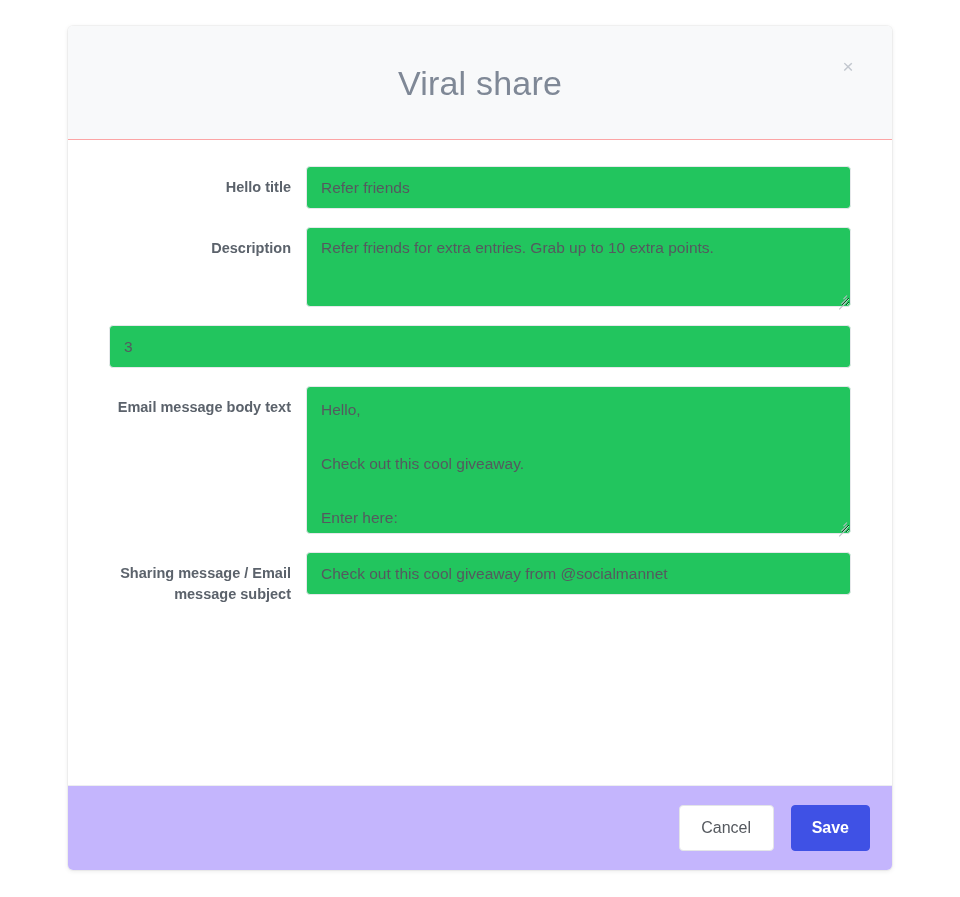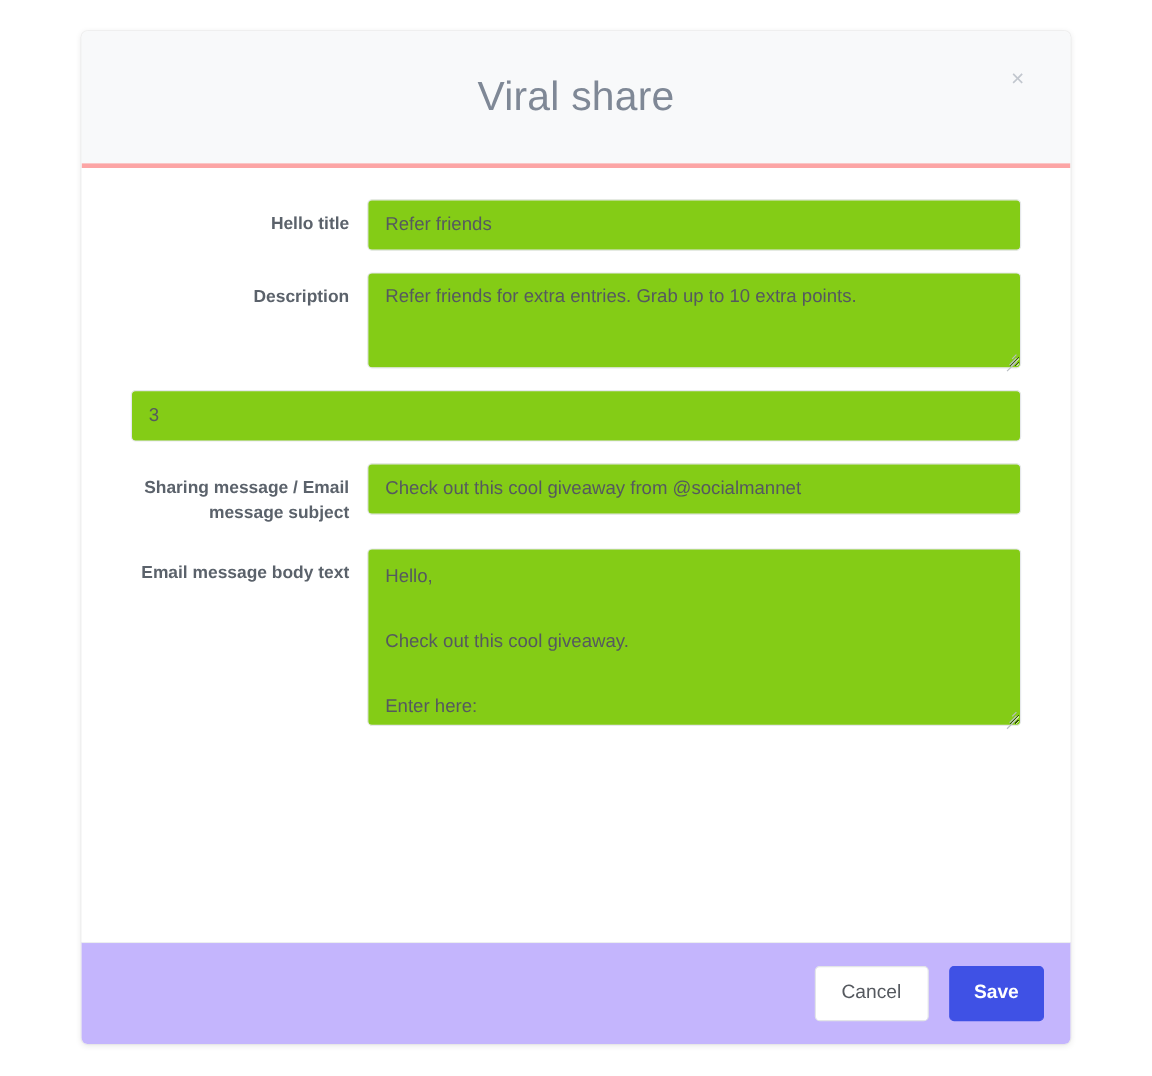--- a/index.html
+++ b/index.html
@@ -35,21 +35,21 @@
     flex-direction: column;
     box-sizing: border-box;
   }
 
   
   .modal-header {
     position: relative;
     height: 114px;
     min-height: 114px;
     background: #f8f9fa;
-    border-bottom: 4px solid #fca5a5;
+    border-bottom: 1px solid #fca5a5;
     border-radius: 5px 5px 0 0;
     display: flex;
     align-items: center;
     justify-content: center;
     box-sizing: border-box;
   }
 
   .modal-title {
     font-size: 34px;
     font-weight: 300;
@@ -109,21 +109,21 @@
   .form-control-wrap {
     flex: 1 1 auto;
     position: relative;
   }
 
   .form-control {
     width: 100%;
     box-sizing: border-box;
     border: 1px solid #e6e8eb;
     border-radius: 4px;
-    background: #84cc16;
+    background: #22c55e;
     color: #55595f;
     font-family: "Liberation Sans", sans-serif;
     font-size: 15.5px;
     line-height: 22px;
     padding: 9px 14px;
     outline: none;
     display: block;
   }
 
   input.form-control {
@@ -269,42 +269,42 @@
         </div>
       </div>
 
       <div class="form-row">
         <div class="form-control-wrap">
           <input class="form-control" type="text" value="3" style="">
         </div>
       </div>
 
       <div class="form-row">
-        <div class="form-label">Sharing message / Email message subject</div>
-        <div class="form-control-wrap">
-          <input class="form-control" type="text" value="Check out this cool giveaway from @socialmannet" style="">
-        </div>
-      </div>
-
-      <div class="form-row">
         <div class="form-label">Email message body text</div>
         <div class="form-control-wrap">
           <textarea class="form-control body-text" style="">Hello,
 
 Check out this cool giveaway.
 
 Enter here:</textarea>
           <span class="resize-grip">
             <i></i>
               <i></i>
               <i></i>
           </span>
         </div>
       </div>
 
+      <div class="form-row">
+        <div class="form-label">Sharing message / Email message subject</div>
+        <div class="form-control-wrap">
+          <input class="form-control" type="text" value="Check out this cool giveaway from @socialmannet" style="">
+        </div>
+      </div>
+
 
     </div>
 
     <div class="modal-footer">
       <button class="btn btn-cancel">Cancel</button>
       <button class="btn btn-save">Save</button>
     </div>
 
   </div>
 

